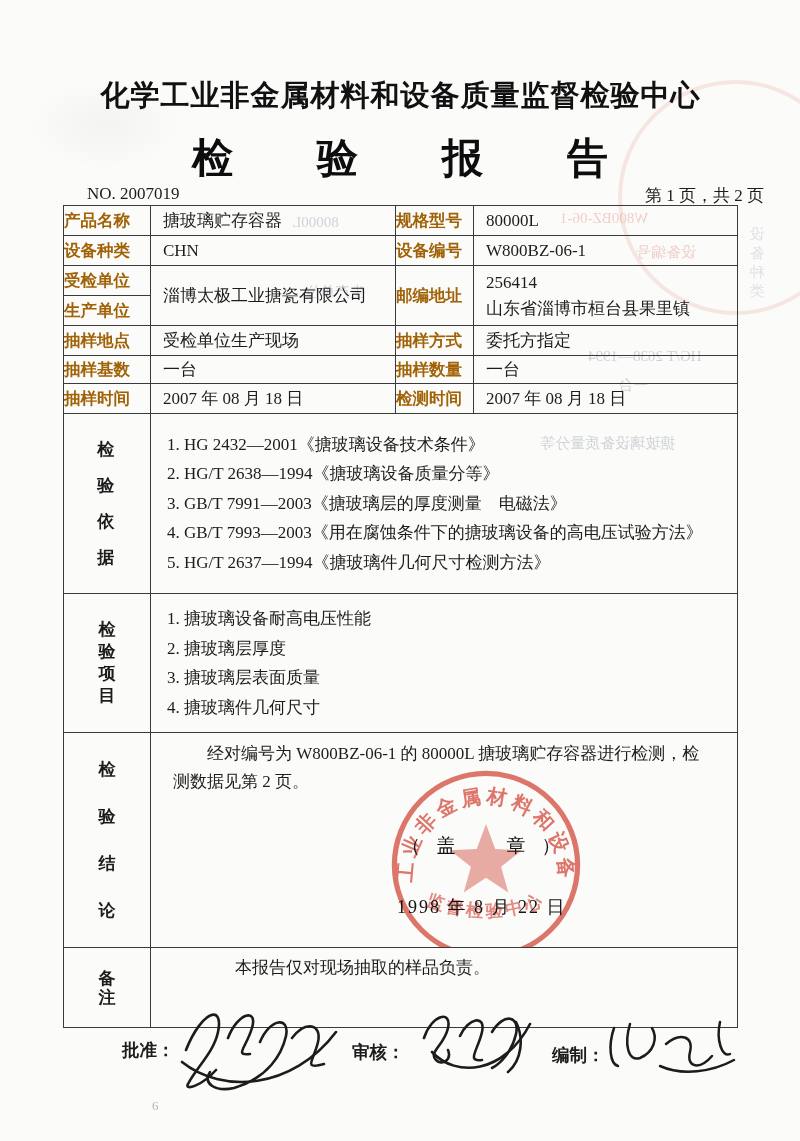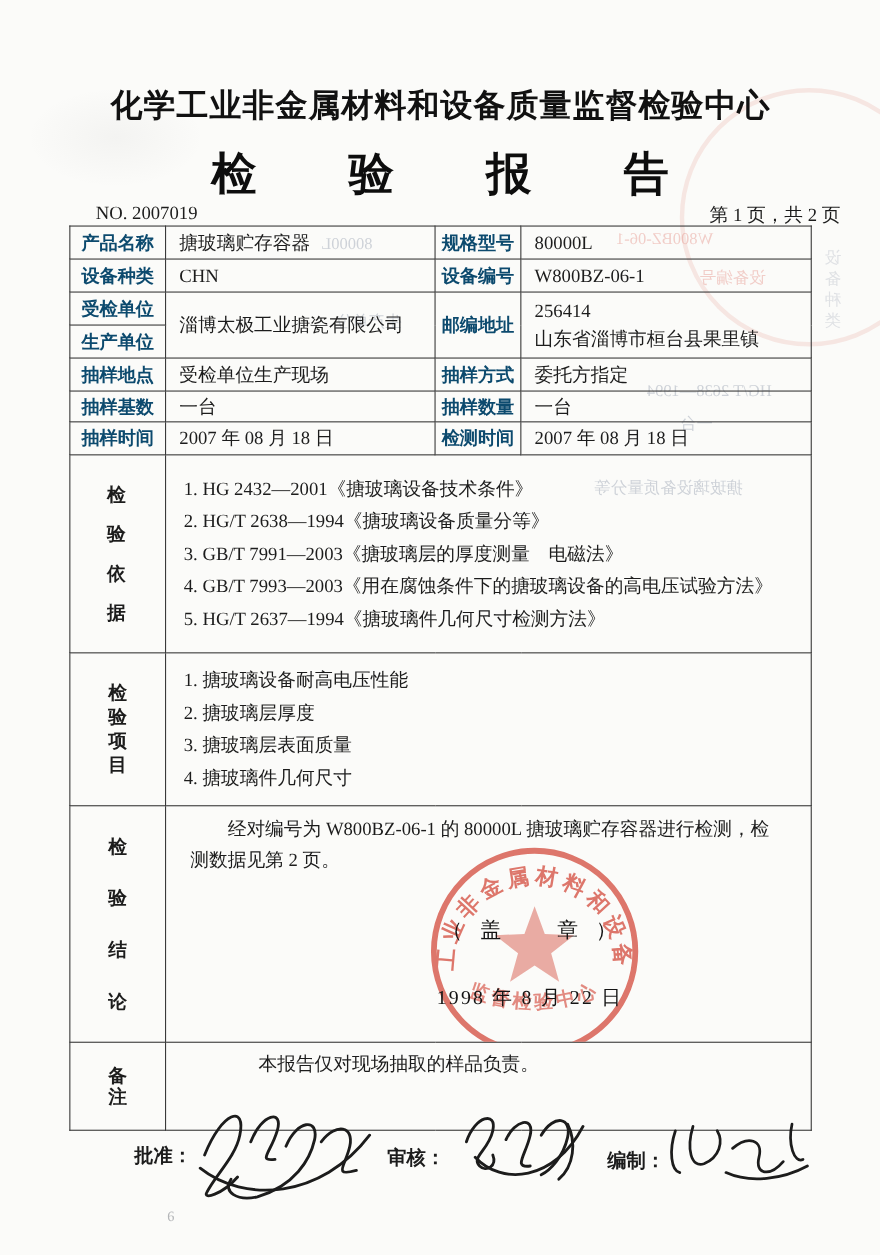--- a/index.html
+++ b/index.html
@@ -29,23 +29,23 @@
   table.report{
     position:absolute; top:205px; left:63px;
     width:674px; border-collapse:collapse; table-layout:fixed;
     font-size:17px;
   }
   table.report td{
     border:1.5px solid #3a3a3a; vertical-align:middle;
     overflow:hidden;
   }
   td.lbl{
-    text-align:center;
+    text-align:left;
     font-family:"Liberation Sans","DejaVu Sans",sans-serif;
-    font-weight:600; font-size:16.5px; color:#0c4a6e;
+    font-weight:600; font-size:16.5px; color:#a16207;
   }
   td.val{ padding-left:12px; padding-right:12px; }
   td.vlabel{ text-align:center; font-family:"Liberation Sans","DejaVu Sans",sans-serif; font-weight:600; font-size:17px; }
   .vstack{ width:1.15em; margin:0 auto; word-break:break-all; text-align:center; }
   .lh-basis{ line-height:36px;margin-left:32px; }
   .lh-items{ line-height:22px;text-align:center; }
   .lh-concl{ line-height:47px; }
   .lh-remark{ line-height:19px; }
   .multiline div{ line-height:26px; }
   .list-cell{ padding:10px 16px; }

